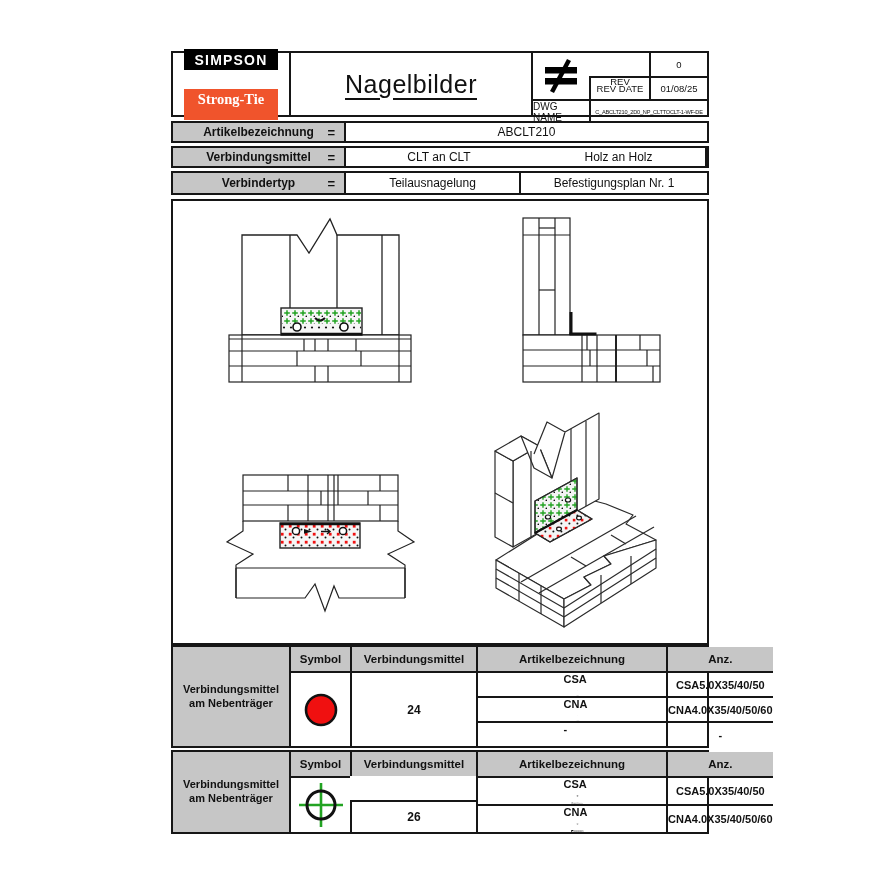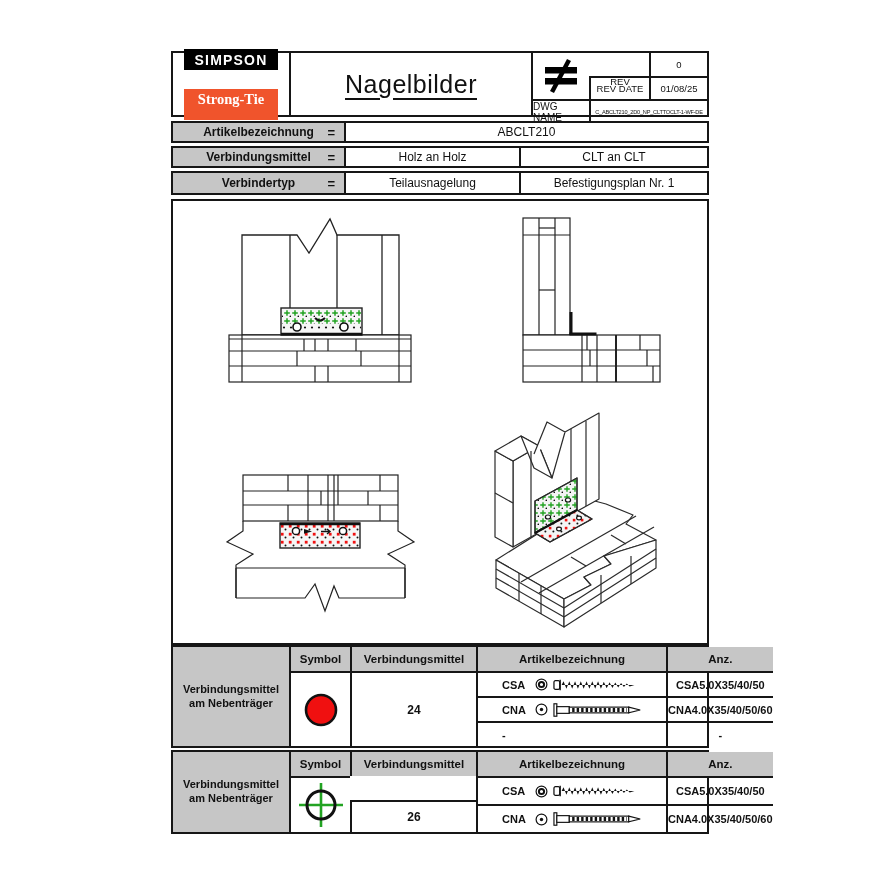--- a/index.html
+++ b/index.html
@@ -46,21 +46,21 @@
 
   
   .ftable { display:grid; grid-template-columns:116px 61px 126px 190px 1fr; }
   .ftable.t1 { margin-top:0; grid-template-rows:24px 25px 25px 25px; }
   .ftable.t2 { margin-top:2px; grid-template-rows:24px 28px 28px; }
   .fcell { border-left:2px solid #161616; border-top:2px solid #161616; display:flex; align-items:center; justify-content:center; }
   .fcell.nl { border-left:none; } .fcell.nt { border-top:none; }
   .fhead { background:#C6C6C6; font-weight:bold; font-size:11.5px; }
   .fsection { background:#C6C6C6; font-weight:bold; font-size:11px; text-align:center; flex-direction:column; line-height:1.25; }
   .fsym { background:#fff; }
-  .frow { justify-content:flex-start; padding-left:24px; gap:5px; }
+  .frow { justify-content:flex-start; padding-left:11px; gap:5px;flex-direction:column; }
   .fcode { font-weight:bold; font-size:11px; width:28px; }
   .fart { font-weight:bold; font-size:11px; }
   .fqty { font-weight:bold; font-size:12px; }
   svg { display:block; }
 </style>
 </head>
 <body>
 
 <div class="canvas">
   <div class="sheet">
@@ -97,22 +97,22 @@
         <span>Artikelbezeichnung</span>
         <span class="meta-eq">=</span>
       </div>
       <div class="meta-val">ABCLT210</div>
     </div>
     <div class="box meta-row">
       <div class="meta-label">
         <span>Verbindungsmittel</span>
         <span class="meta-eq">=</span>
       </div>
+      <div class="meta-val">CLT an CLT</div>
       <div class="meta-val split-l">Holz an Holz</div>
-      <div class="meta-val">CLT an CLT</div>
     </div>
     <div class="box meta-row last">
       <div class="meta-label">
         <span>Verbindertyp</span>
         <span class="meta-eq">=</span>
       </div>
       <div class="meta-val split-l">Teilausnagelung</div>
       <div class="meta-val">Befestigungsplan Nr. 1</div>
     </div>
 

